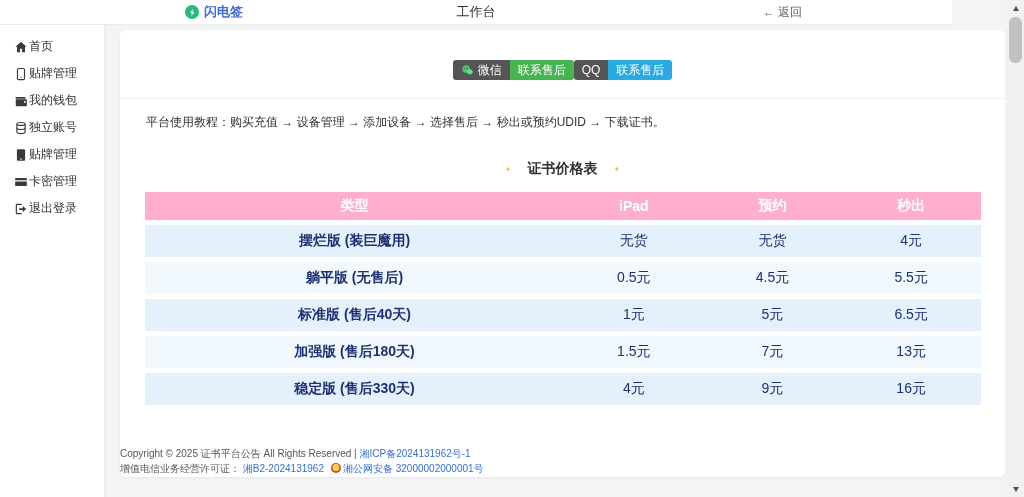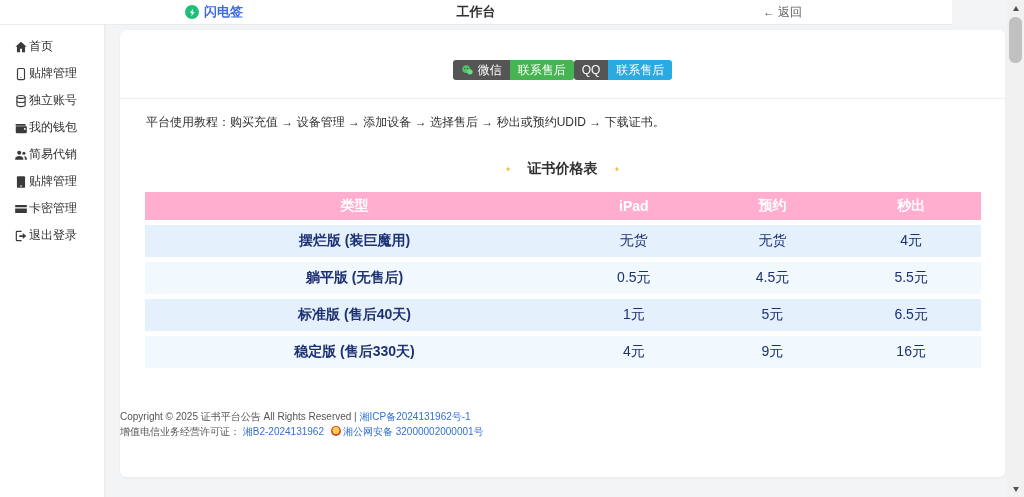--- a/index.html
+++ b/index.html
@@ -9,21 +9,21 @@
     -webkit-font-smoothing:antialiased;
   }
   a{text-decoration:none}
 
   
   .topbar{position:absolute;top:0;left:0;width:952px;height:24px;background:#fff;border-bottom:1px solid #ebebeb;z-index:3}
   .logo{position:absolute;left:185px;top:0;height:24px;display:flex;align-items:center;gap:5px;cursor:pointer}
   .logo-icon{width:14px;height:14px;border-radius:50%;background:var(--logo-green,#1fbf7a);display:inline-flex;align-items:center;justify-content:center}
   .logo-icon svg{width:9px;height:9px;display:block}
   .logo-text{color:var(--accent-blue,#3f6ae0);font-weight:bold;font-size:13px}
-  .workbench-title{position:absolute;left:50%;transform:translateX(-50%);top:0;line-height:24px;font-size:13px;font-weight:bold;color:#303133}
+  .workbench-title{position:absolute;left:50%;transform:translateX(-50%);top:0;line-height:24px;font-size:13px;font-weight:normal;color:#303133}
   .back-link{position:absolute;right:150px;top:0;line-height:24px;font-size:12px;color:#606266;display:flex;align-items:center;gap:3px;cursor:pointer}
 
   
   .sidebar{position:absolute;left:0;top:25px;bottom:0;width:106px;background:#fff;border-right:2px solid #ededed;padding-top:8px;box-sizing:border-box;z-index:2}
   .side-item{height:27px;display:flex;align-items:center;gap:1px;padding-left:14px;font-size:12px;color:#303133;cursor:pointer;white-space:nowrap}
   .s-icon{width:14px;height:14px;color:#3a3a3a;flex:0 0 14px}
   .s-icon svg{width:14px;height:14px;display:block}
 
   
   .card{position:absolute;left:120px;top:30px;width:885px;height:447px;background:#fff;border-radius:6px;box-shadow:0 1px 3px rgba(0,0,0,.05);box-sizing:border-box;z-index:1}
@@ -94,47 +94,36 @@
         <span class="s-icon">
           <svg viewBox="0 0 24 24" fill="none" stroke="currentColor" stroke-width="2">
             <rect x="6" y="2.5" width="12" height="19" rx="2"></rect>
             <circle cx="12" cy="18" r="1" fill="currentColor" stroke="none"></circle>
           </svg>
         </span>
         <span class="s-label">贴牌管理</span>
       </div>
       <div class="side-item">
         <span class="s-icon">
+          <svg viewBox="0 0 24 24" fill="currentColor">
+            <path d="M4 5h14a2 2 0 0 1 2 2v1H4a1 1 0 0 1 0-3Z"></path>
+            <path d="M3 9h18a1 1 0 0 1 1 1v9a2 2 0 0 1-2 2H5a2 2 0 0 1-2-2V9Zm14 4.5a1.6 1.6 0 1 0 3.2 0 1.6 1.6 0 0 0-3.2 0Z" fill-rule="evenodd"></path>
+          </svg>
+        </span>
+        <span class="s-label">我的钱包</span>
+      </div>
+      <div class="side-item">
+        <span class="s-icon">
           <svg viewBox="0 0 24 24" fill="none" stroke="currentColor" stroke-width="2">
             <ellipse cx="12" cy="5" rx="7" ry="2.5"></ellipse>
             <path d="M5 5v7c0 1.4 3.1 2.5 7 2.5s7-1.1 7-2.5V5"></path>
             <path d="M5 12v7c0 1.4 3.1 2.5 7 2.5s7-1.1 7-2.5v-7"></path>
           </svg>
         </span>
         <span class="s-label">独立账号</span>
-      </div>
-      <div class="side-item">
-        <span class="s-icon">
-          <svg viewBox="0 0 24 24" fill="currentColor">
-            <path d="M4 5h14a2 2 0 0 1 2 2v1H4a1 1 0 0 1 0-3Z"></path>
-            <path d="M3 9h18a1 1 0 0 1 1 1v9a2 2 0 0 1-2 2H5a2 2 0 0 1-2-2V9Zm14 4.5a1.6 1.6 0 1 0 3.2 0 1.6 1.6 0 0 0-3.2 0Z" fill-rule="evenodd"></path>
-          </svg>
-        </span>
-        <span class="s-label">我的钱包</span>
-      </div>
-      <div class="side-item">
-        <span class="s-icon">
-          <svg viewBox="0 0 24 24" fill="currentColor">
-            <circle cx="9" cy="8" r="3.5"></circle>
-            <path d="M9 13.5c-3.4 0-7 1.7-7 4.8V20h14v-1.7c0-3.1-3.6-4.8-7-4.8Z"></path>
-            <circle cx="17" cy="9" r="2.6"></circle>
-            <path d="M17.5 13.8c2.4.6 4.5 2 4.5 4.5V20h-3.4v-1.7c0-1.8-.5-3.3-1.1-4.5Z"></path>
-          </svg>
-        </span>
-        <span class="s-label">简易代销</span>
       </div>
       <div class="side-item">
         <span class="s-icon">
           <svg viewBox="0 0 24 24" fill="currentColor">
             <rect x="5" y="2" width="14" height="20" rx="2"></rect>
             <rect x="10" y="18.2" width="4" height="1.6" rx=".8" fill="#fff"></rect>
           </svg>
         </span>
         <span class="s-label">贴牌管理</span>
       </div>
@@ -215,20 +204,26 @@
             <td>4.5元</td>
             <td>5.5元</td>
           </tr>
           <tr>
             <td>标准版 (售后40天)</td>
             <td>1元</td>
             <td>5元</td>
             <td>6.5元</td>
           </tr>
           <tr>
+            <td>加强版 (售后180天)</td>
+            <td>1.5元</td>
+            <td>7元</td>
+            <td>13元</td>
+          </tr>
+          <tr>
             <td>稳定版 (售后330天)</td>
             <td>4元</td>
             <td>9元</td>
             <td>16元</td>
           </tr>
         </tbody>
     </table>
 
     <footer class="footer">
       <div class="f-line">

